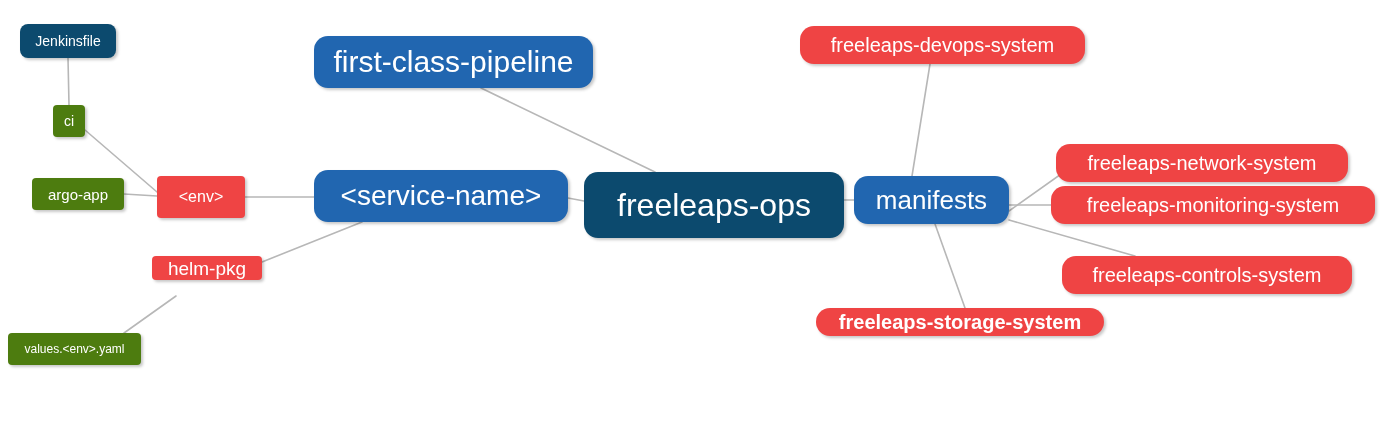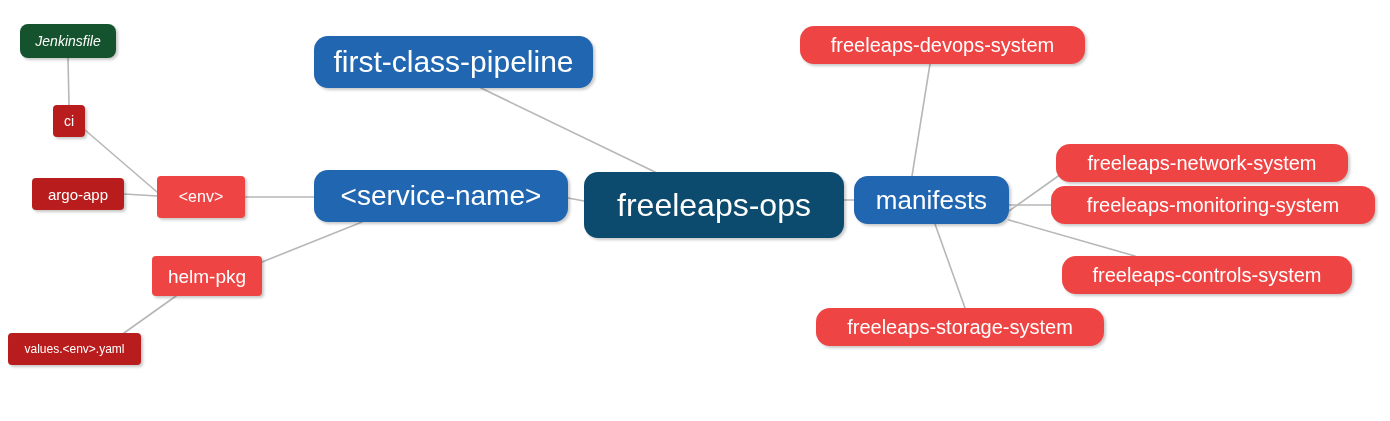--- a/index.html
+++ b/index.html
@@ -46,22 +46,22 @@
     text-align: center;
     box-shadow: 2px 2px 3px rgba(0,0,0,0.22);
     cursor: pointer;
     user-select: none;
   }
 
   
   .c-root   { background: #0c4a6e; }
   .c-blue   { background: #2166b0; }
   .c-green  { background: #ef4444; }
-  .c-red    { background: #b91c1c; }
-  .c-orange { background: #14532d; font-style: italic; }
+  .c-red    { background: #4d7c0f; }
+  .c-orange { background: #0c4a6e; }
 
   
   .r-sm { border-radius: 14px; }
   .r-md { border-radius: 4px; }
   .r-lg { border-radius: 8px; }
 </style>
 </head>
 <body>
 
 <div id="mindmap">
@@ -91,21 +91,21 @@
       </div>
       <div class="node c-red r-md" style="left: 53px; top: 105px; width: 32px; height: 32px; font-size: 14px;">
         <span>ci</span>
       </div>
       <div class="node c-red r-md" style="left: 32px; top: 178px; width: 92px; height: 32px; font-size: 15px;">
         <span>argo-app</span>
       </div>
       <div class="node c-green r-md" style="left: 157px; top: 176px; width: 88px; height: 42px; font-size: 16px;">
         <span>&lt;env&gt;</span>
       </div>
-      <div class="node c-green r-md" style="left: 152px; top: 256px; width: 110px; height: 40px; font-size: 19px;">
+      <div class="node c-green r-md" style="left: 152px; top: 256px; width: 110px; height: 24px; font-size: 19px;">
         <span>helm-pkg</span>
       </div>
       <div class="node c-red r-md" style="left: 8px; top: 333px; width: 133px; height: 32px; font-size: 12px;">
         <span>values.&lt;env&gt;.yaml</span>
       </div>
       <div class="node c-blue r-sm" style="left: 314px; top: 36px; width: 279px; height: 52px; font-size: 30px;">
         <span>first-class-pipeline</span>
       </div>
       <div class="node c-blue r-sm" style="left: 314px; top: 170px; width: 254px; height: 52px; font-size: 28px;">
         <span>&lt;service-name&gt;</span>
@@ -121,18 +121,18 @@
       </div>
       <div class="node c-green r-sm" style="left: 1056px; top: 112px; width: 292px; height: 38px; font-size: 20px; margin-top: 32px;">
         <span>freeleaps-network-system</span>
       </div>
       <div class="node c-green r-sm" style="left: 1051px; top: 186px; width: 324px; height: 38px; font-size: 20px;">
         <span>freeleaps-monitoring-system</span>
       </div>
       <div class="node c-green r-sm" style="left: 1062px; top: 256px; width: 290px; height: 38px; font-size: 20px;">
         <span>freeleaps-controls-system</span>
       </div>
-      <div class="node c-green r-sm" style="left: 816px; top: 308px; width: 288px; height: 38px; font-size: 20px;">
+      <div class="node c-green r-sm" style="left: 816px; top: 308px; width: 288px; height: 28px; font-size: 20px; font-weight: bold;">
         <span>freeleaps-storage-system</span>
       </div>
     </div>
 
 </div>
 
 </body></html>

